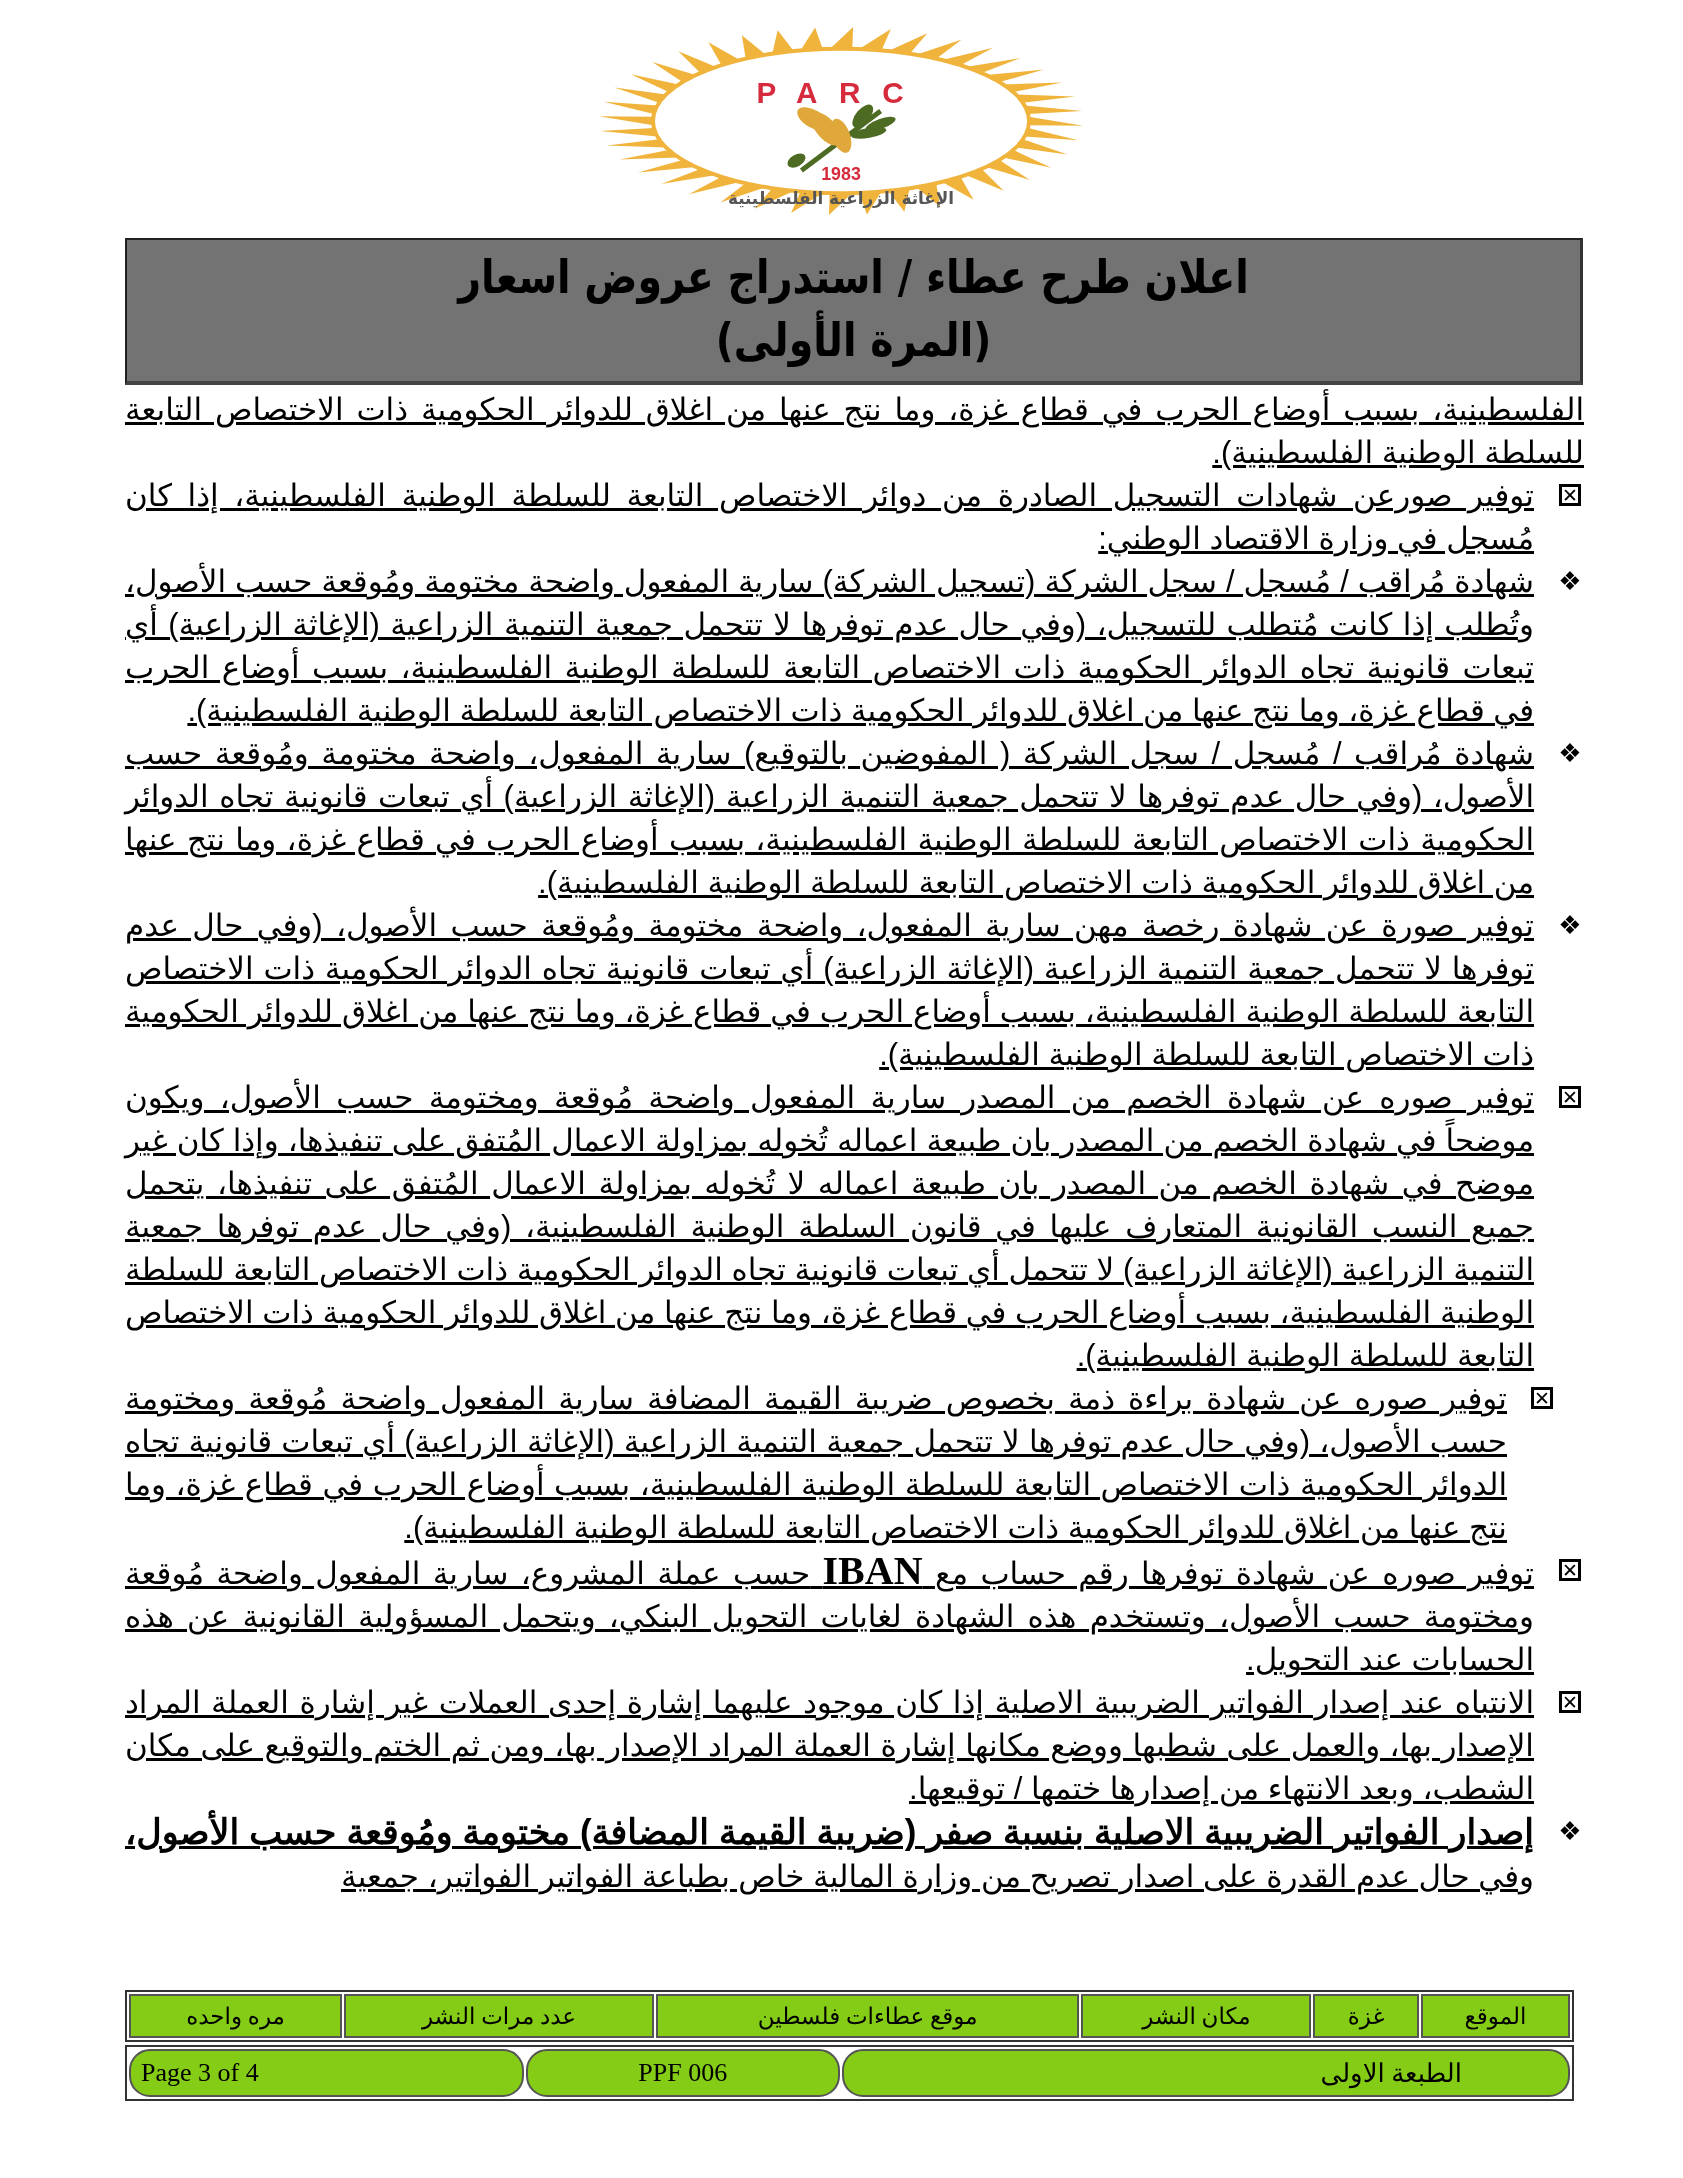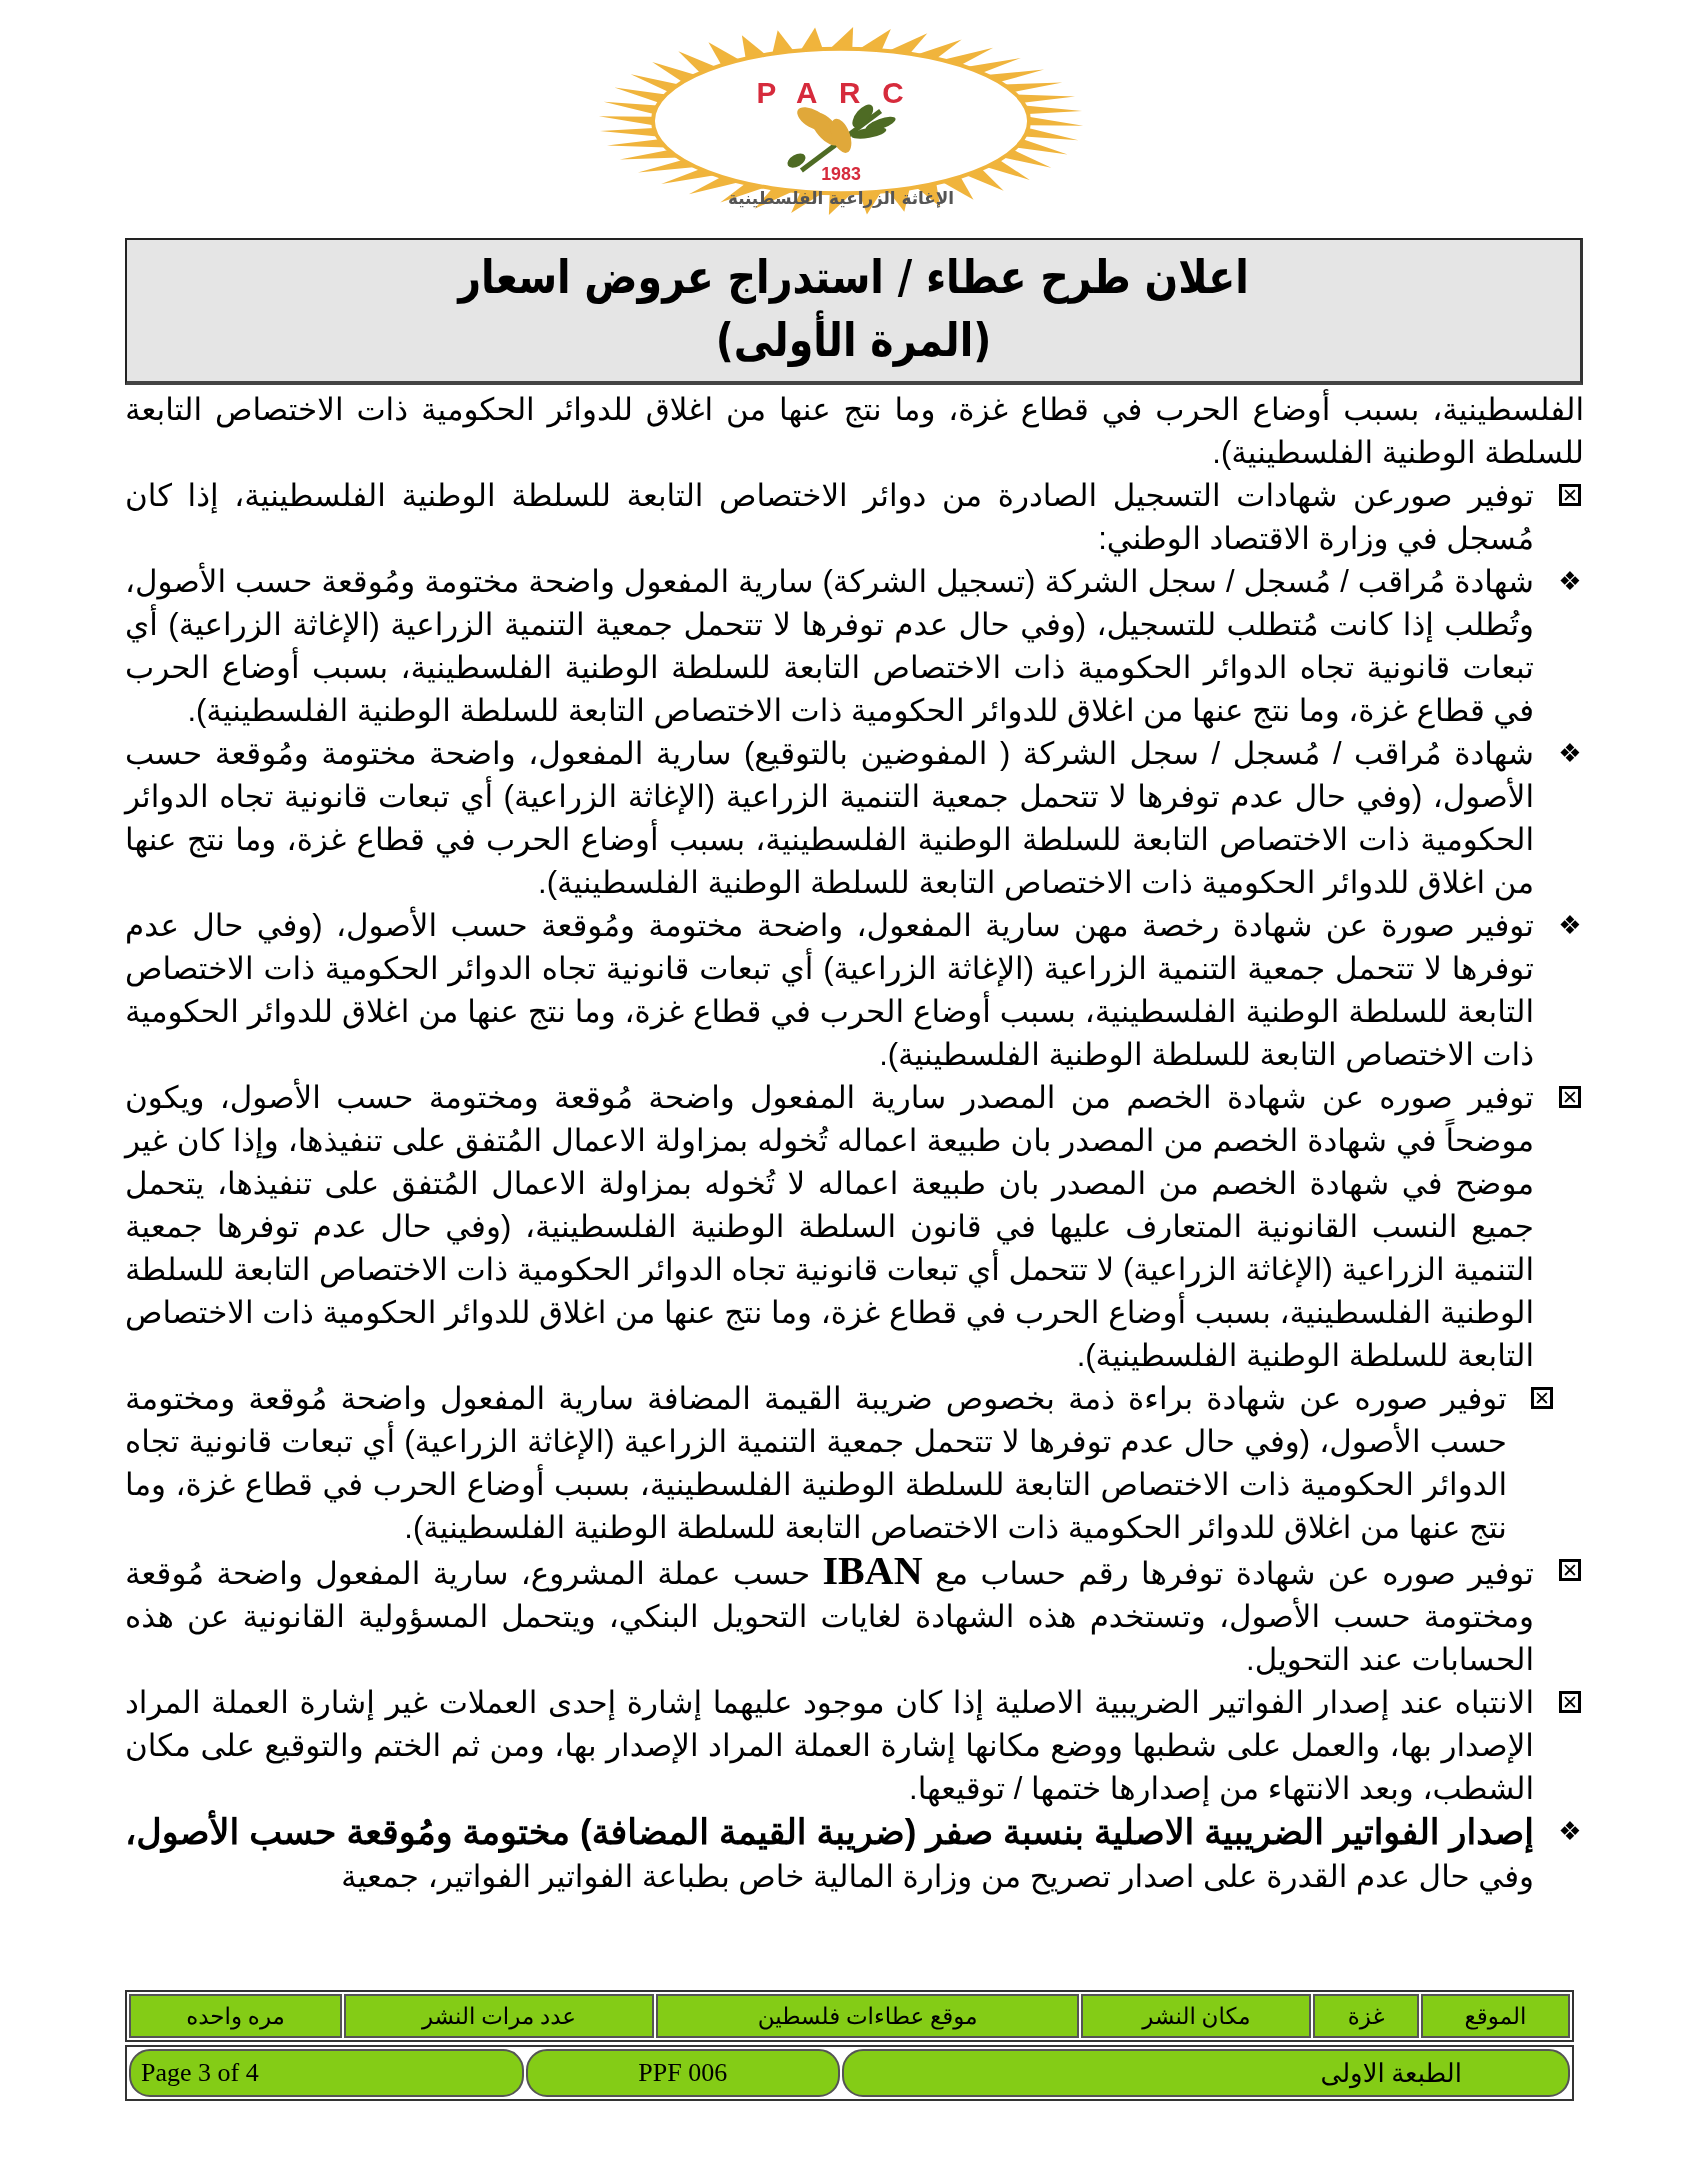--- a/index.html
+++ b/index.html
@@ -2,38 +2,38 @@
 <html><head>
   <meta charset="utf-8">
   <style>
     html, body { margin: 0; padding: 0; background: #ffffff; }
     body { width: 1683px; height: 2178px; position: relative; overflow: hidden; font-family: "Liberation Sans", sans-serif; color: #000; }
 
     .logo { position: absolute; left: 554px; top: 22px; width: 574px; height: 198px; }
 
     .title-box {
       position: absolute; left: 125px; top: 238px; width: 1458px; height: 147px;
-      background: #e5e5e5; border: 2px solid #222; border-bottom: 4px solid #444; border-right: 3px solid #333;
+      background: #737373; border: 2px solid #222; border-bottom: 4px solid #444; border-right: 3px solid #333;
       box-sizing: border-box; text-align: center; direction: rtl;
     }
     .title-line {
       font-family: "DejaVu Sans", sans-serif; font-weight: bold; font-size: 46px; line-height: 63px;
       transform: scaleX(0.86); letter-spacing: -1px;
     }
     .title-line.first { margin-top: 6px; }
 
     .content {
       position: absolute; left: 125px; top: 388px; width: 1459px;
       direction: rtl; text-align: justify;
       font-family: "Liberation Sans", sans-serif; font-size: 31px; line-height: 43px;
     }
     .para { position: relative; padding-right: 0; }
     .para.item { padding-right: 50px; }
     .para.item.indent { padding-right: 77px; }
-    .para .txt { display: block; text-align-last: right; }
+    .para .txt { display: block; text-align-last: right; text-decoration: underline; }
     .bullet { position: absolute; right: 0; top: 7px; width: 28px; height: 28px; display: flex; align-items: center; justify-content: center; }
     .para.indent .bullet { right: 28px; }
     .box-x {
       width: 22px; height: 22px; border: 3px solid #000; box-sizing: border-box;
       display: flex; align-items: center; justify-content: center; font-size: 19px; font-weight: bold; line-height: 1;
       font-family: "DejaVu Sans", sans-serif;
     }
     .diamonds { font-size: 26px; line-height: 1; font-family: "DejaVu Sans", sans-serif; }
     .iban { font-family: "Liberation Serif", serif; font-weight: bold; font-size: 40px; }
     .bold-lead { font-weight: bold; font-size: 35px; }

